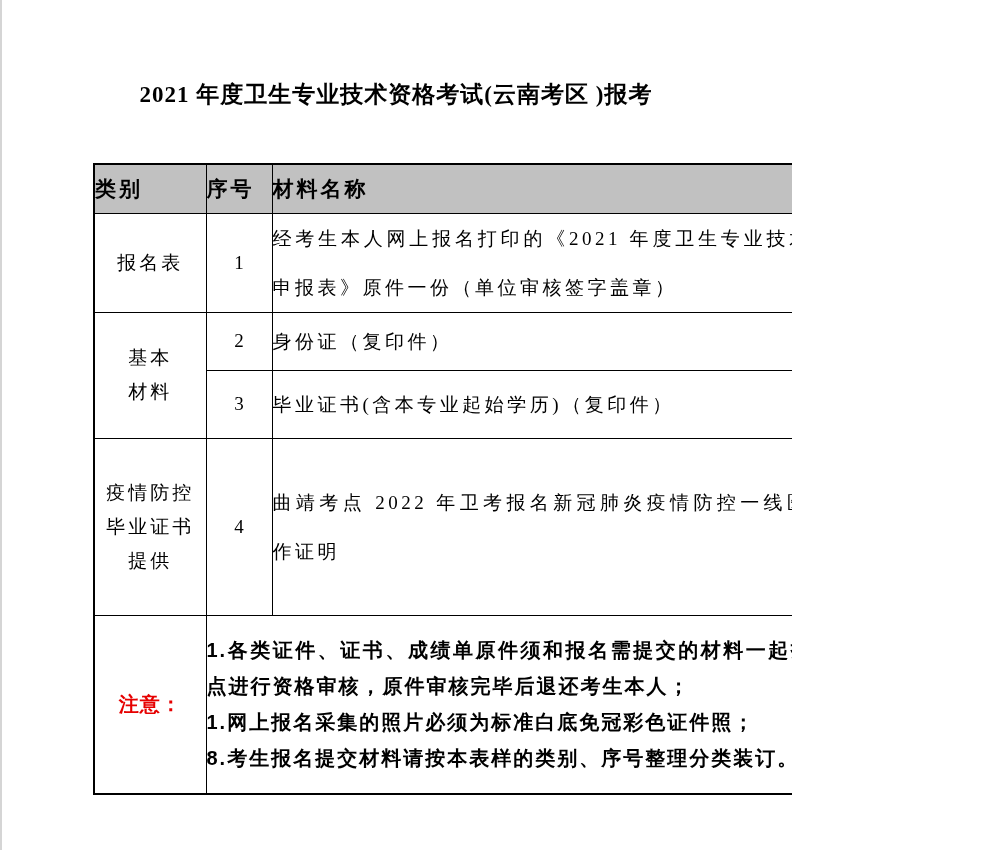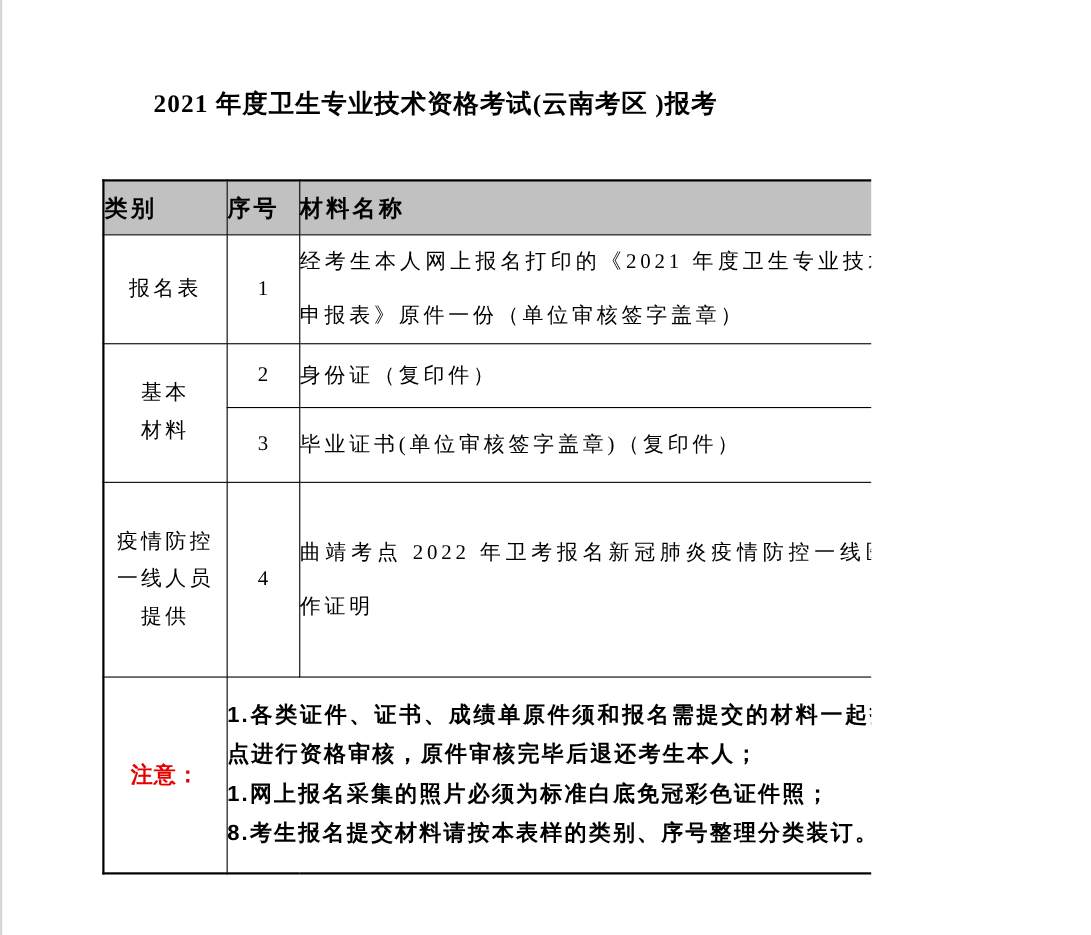--- a/index.html
+++ b/index.html
@@ -135,25 +135,25 @@
         <td class="mat">经考生本人网上报名打印的《2021 年度卫生专业技术资格考试申报表》原件一份（单位审核签字盖章）</td>
       </tr>
       <tr style="height:58px;">
         <td class="cat" rowspan="2">基本
 材料</td>
         <td class="num">2</td>
         <td class="mat">身份证（复印件）</td>
       </tr>
       <tr style="height:68px;">
         <td class="num">3</td>
-        <td class="mat">毕业证书(单位审核签字盖章)（复印件）</td>
+        <td class="mat">毕业证书(含本专业起始学历)（复印件）</td>
       </tr>
       <tr style="height:177px;">
         <td class="cat">疫情防控
-一线人员
+毕业证书
 提供</td>
         <td class="num">4</td>
         <td class="mat">曲靖考点 2022 年卫考报名新冠肺炎疫情防控一线医务人员工作证明</td>
       </tr>
       <tr style="height:179px;">
         <td class="notice-label">注意：</td>
         <td class="notice-body" colspan="2">
           <div>1.各类证件、证书、成绩单原件须和报名需提交的材料一起报送至报名点进行资格审核，原件审核完毕后退还考生本人；</div>
           <div>1.网上报名采集的照片必须为标准白底免冠彩色证件照；</div>
           <div>8.考生报名提交材料请按本表样的类别、序号整理分类装订。</div>

